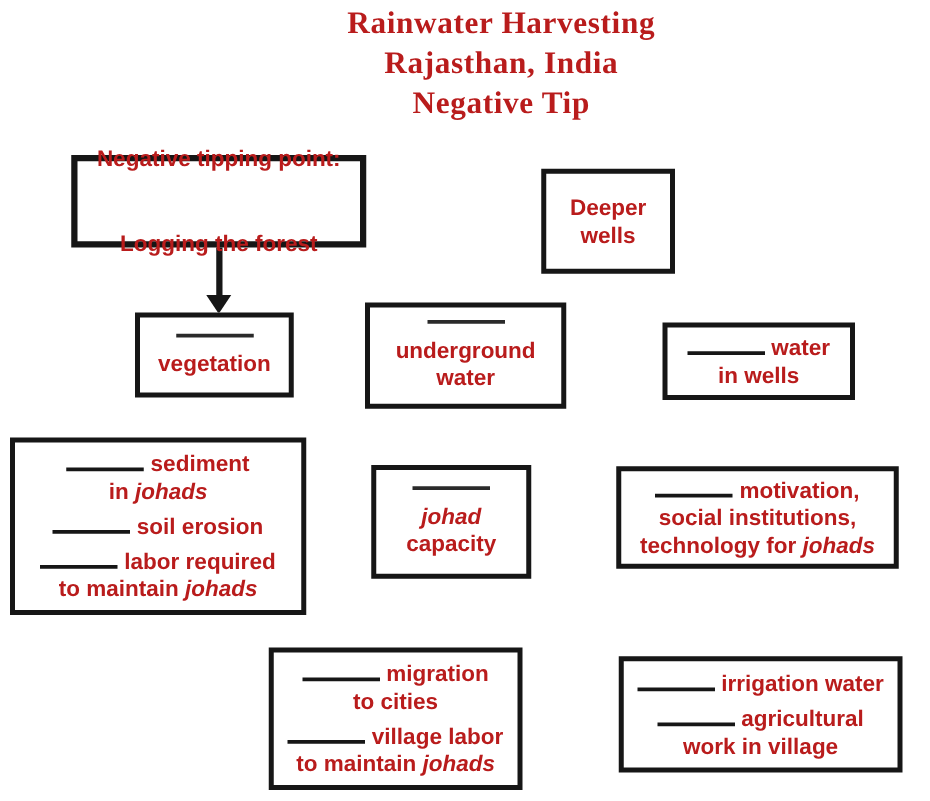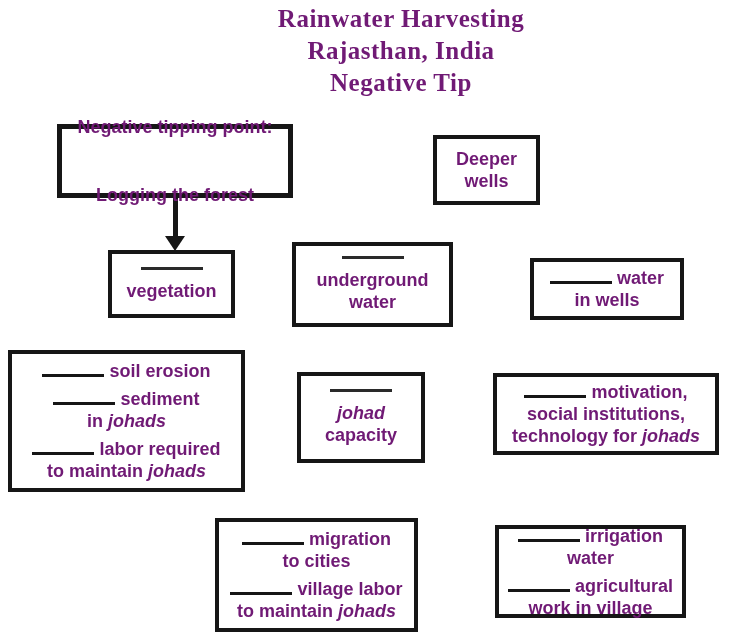--- a/index.html
+++ b/index.html
@@ -2,21 +2,21 @@
 <html><head>
 <meta charset="utf-8">
 <style>
   html, body { margin: 0; padding: 0; background: #ffffff; }
   .canvas {
     position: relative;
     width: 744px;
     height: 641px;
     background: #ffffff;
     font-family: "Liberation Sans", sans-serif;
-    color: #701a75;
+    color: #b91c1c;
     overflow: hidden;
   }
 
   
   .title {
     position: absolute;
     top: 3px;
     left: 58px;
     width: 686px;
     text-align: center;
@@ -74,29 +74,29 @@
     position: absolute;
     left: 165px; top: 236px;
     width: 0; height: 0;
     border-left: 10px solid transparent;
     border-right: 10px solid transparent;
     border-top: 15px solid #161616;
   }
 
   
   .b-tipping   { left: 57px;  top: 124px; width: 236px; height: 74px; }
-  .b-deeper    { left: 433px; top: 135px; width: 107px; height: 70px; }
+  .b-deeper    { left: 433px; top: 135px; width: 107px; height: 84px; }
   .b-veg       { left: 108px; top: 250px; width: 127px; height: 68px; align-items: center; }
   .b-under     { left: 292px; top: 242px; width: 161px; height: 85px; }
   .b-wells     { left: 530px; top: 258px; width: 154px; height: 62px; }
   .b-soil      { left: 8px;   top: 350px; width: 237px; height: 142px; }
   .b-johad     { left: 297px; top: 372px; width: 128px; height: 91px; }
   .b-motiv     { left: 493px; top: 373px; width: 226px; height: 82px; }
   .b-migration { left: 215px; top: 518px; width: 203px; height: 114px; }
-  .b-irrig     { left: 495px; top: 525px; width: 191px; height: 93px; }
+  .b-irrig     { left: 495px; top: 525px; width: 227px; height: 93px; }
 </style>
 </head>
 <body>
 
 <div class="canvas">
 
   <div class="title">
     <div>Rainwater Harvesting</div>
     <div>Rajasthan, India</div>
     <div>Negative Tip</div>
@@ -129,32 +129,32 @@
   <div class="box b-wells">
     <div class="line">
       <span class="blank"></span>
       <span>water</span>
     </div>
     <div class="line">in wells</div>
   </div>
 
   <div class="box b-soil">
     <div class="group">
-      <span class="blank"></span>
-      <span>soil erosion</span>
-    </div>
-    <div class="group">
       <div class="line">
         <span class="blank"></span>
         <span>sediment</span>
       </div>
       <div class="line">
         <span>in</span>
         <span class="italic">johads</span>
       </div>
+    </div>
+    <div class="group">
+      <span class="blank"></span>
+      <span>soil erosion</span>
     </div>
     <div class="group">
       <div class="line">
         <span class="blank"></span>
         <span>labor required</span>
       </div>
       <div class="line">
         <span>to maintain</span>
         <span class="italic">johads</span>
       </div>

